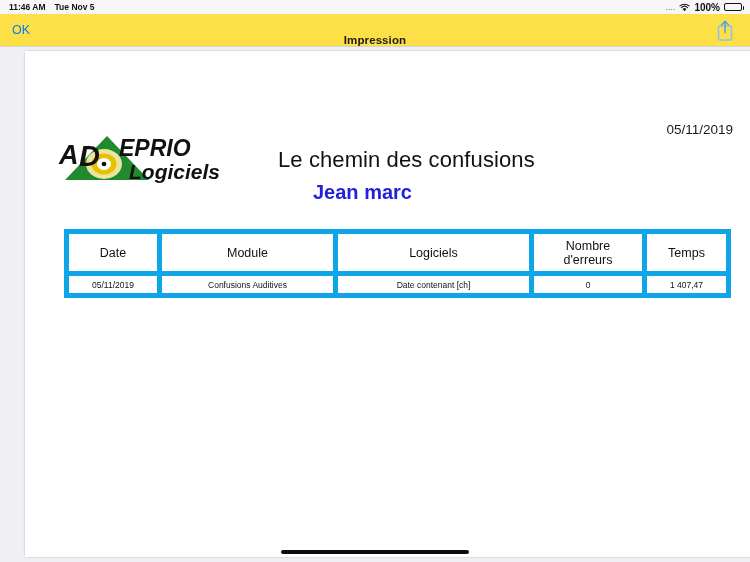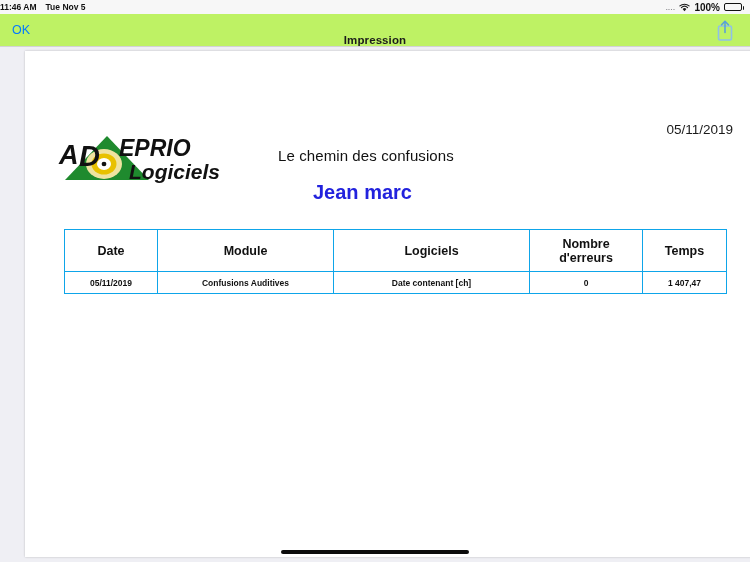--- a/index.html
+++ b/index.html
@@ -11,21 +11,21 @@
   }
 
   
   .status-bar {
     position: absolute; top: 0; left: 0;
     width: 750px; height: 14px;
     background: #f7f7f7;
     display: flex; align-items: center;
     font-size: 8.5px; color: #111; font-weight: 600;
   }
-  .sb-left { display: flex; align-items: flex-end; gap: 9px; }
+  .sb-left { display: flex; align-items: flex-end; gap: 9px; padding-left: 9px; }
   .sb-right {
     position: absolute; right: 8px; top: 0; height: 14px;
     display: flex; align-items: center; gap: 4px;
   }
   .sb-dots { letter-spacing: 0.5px; color: #8a8a8e; font-size: 7px; }
   .sb-wifi { display: inline-block; width: 11px; height: 9px; position: relative; }
   .sb-batt-txt { font-size: 10px; font-weight: 600; color: #111; }
   .sb-batt {
     width: 18px; height: 8px; border: 1px solid #111; border-radius: 2px;
     position: relative; padding: 1px;
@@ -33,21 +33,21 @@
   .sb-batt::after {
     content: ""; position: absolute; right: -3px; top: 2px;
     width: 1.5px; height: 4px; background: #111; border-radius: 0 1px 1px 0;
   }
   .sb-batt-fill { width: 100%; height: 100%; background: #111; border-radius: 1px; }
 
   
   .nav-bar {
     position: absolute; top: 14px; left: 0;
     width: 750px; height: 33px;
-    background: #bef264;
+    background: #fde047;
     border-bottom: 0.5px solid #d2d2d6;
     display: flex; align-items: center;
   }
   .nav-ok {
     position: absolute; left: 12px;
     font-size: 12.5px; color: #047aff; cursor: pointer;
   }
   .nav-title {
     width: 100%; text-align: center;
     font-size: 11.5px; font-weight: 700; color: #1b1b1b;
@@ -76,39 +76,39 @@
     position: absolute; right: 24px; top: 71px;
     font-size: 13.5px; color: #1a1a1a;
   }
 
   
   .logo { position: absolute; left: 32px; top: 79px; width: 175px; height: 58px; }
   .logo svg { display: block; }
 
   .doc-title {
     position: absolute; left: 253px; top: 96px;
-    font-size: 15px; color: #111; letter-spacing: 0.1px;
+    font-size: 22px; color: #111; letter-spacing: 0.1px;
   }
   .doc-user {
     position: absolute; left: 288px; top: 130px;
     font-size: 20px; color: #2222dd; font-weight: 600;
   }
 
   
   .report-table {
     position: absolute; left: 39px; top: 178px;
     width: 662px;
     border-collapse: collapse;
     table-layout: fixed;
   }
   .report-table th, .report-table td {
-    border: 1px solid #0ea5e9;
+    border: 5px solid #0ea5e9;
     text-align: center;
     color: #111;
-    font-weight: 700;
+    font-weight: 400;
   }
   .report-table th {
     height: 42px;
     font-size: 12.5px;
     line-height: 14px;
     padding: 2px 3px;
     vertical-align: middle;
   }
   .report-table td {
     height: 22px;

